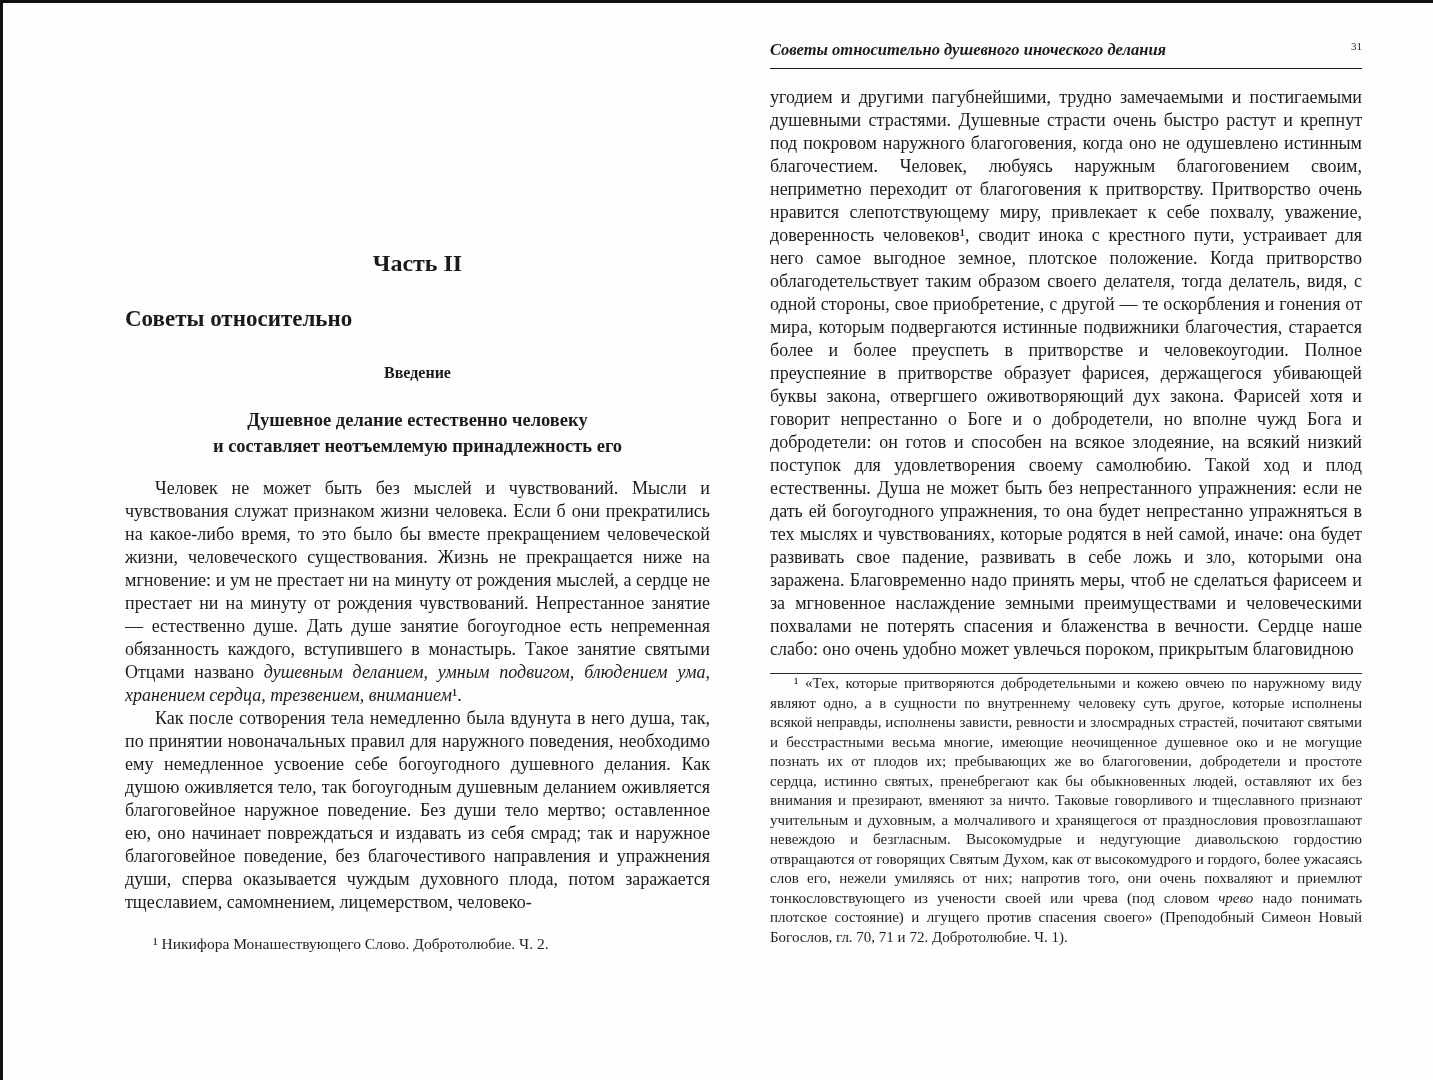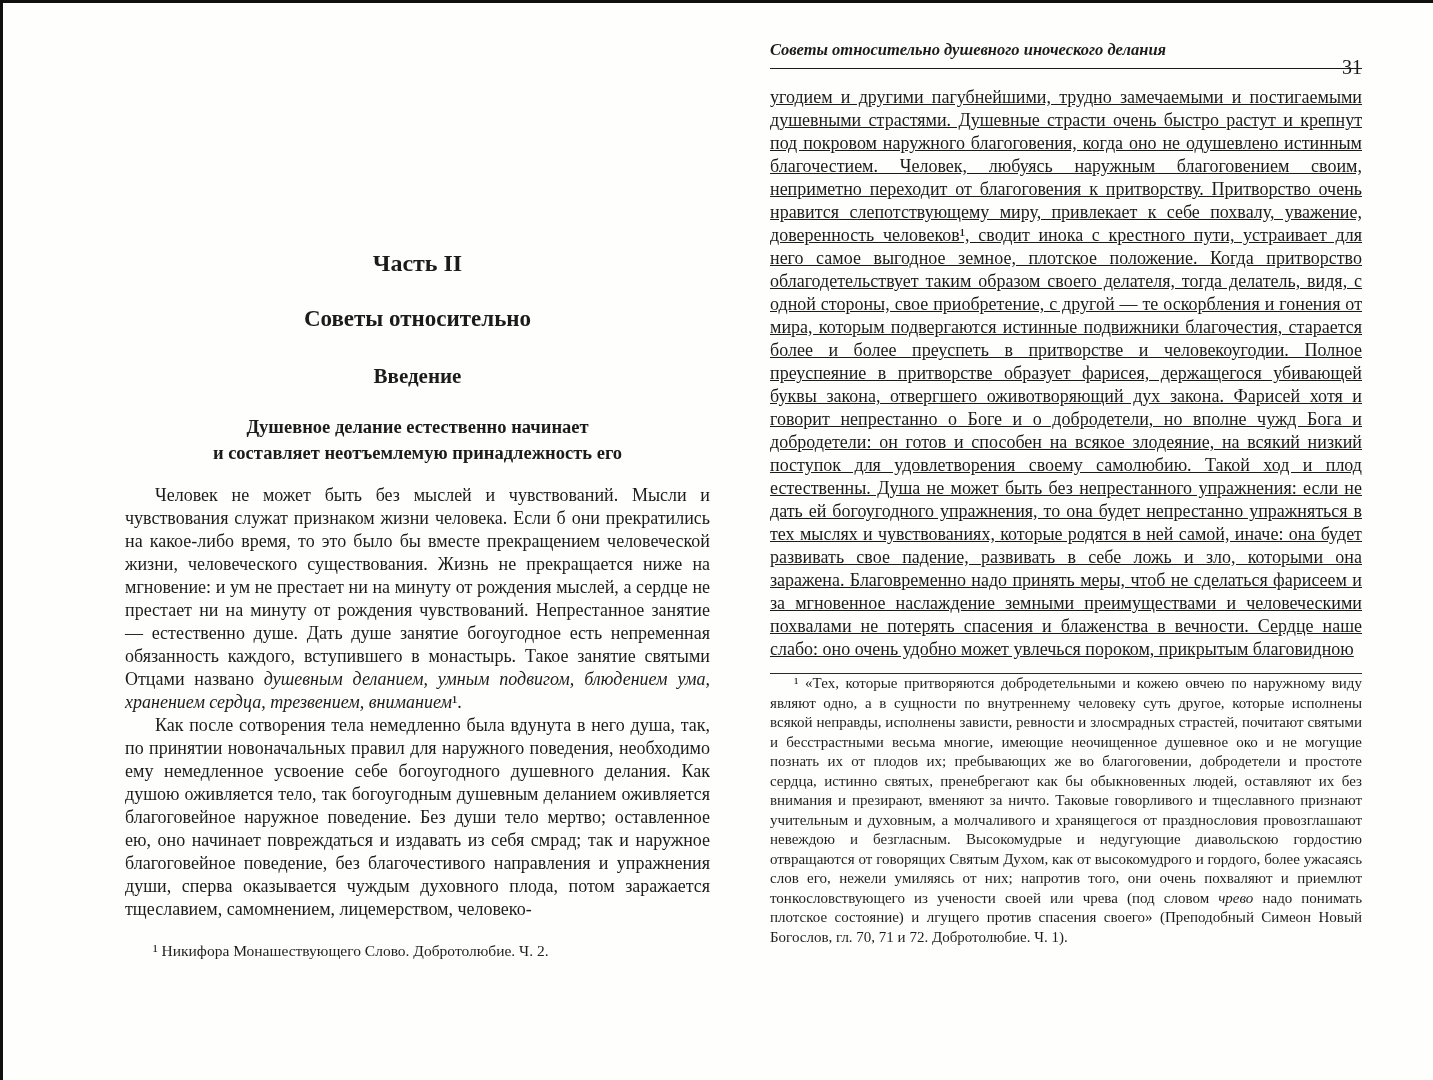--- a/index.html
+++ b/index.html
@@ -13,34 +13,34 @@
     overflow: hidden;
   }
   .edge-top  { position: absolute; top: 0; left: 0; width: 100%; height: 3px; background: #101010; }
   .edge-left { position: absolute; top: 0; left: 0; width: 3px; height: 100%; background: #101010; }
 
   .page { position: absolute; }
   .left-page  { left: 125px; top: 0;   width: 585px; }
   .right-page { left: 770px; top: 40px; width: 592px; }
 
   .part-heading { margin: 250px 0 0; text-align: center; font-weight: bold; font-size: 24px; }
-  .chapter-title { margin: 26px 0 0; text-align: center; font-weight: bold; font-size: 23px; line-height: 1.35; }
-  .intro-heading { margin: 30px 0 0; text-align: center; font-weight: bold; font-size: 21px; }
+  .chapter-title { margin: 26px 0 0; font-weight: bold; font-size: 23px; line-height: 1.35; }
+  .intro-heading { margin: 30px 0 0; text-align: center; font-weight: bold; font-size: 16px; }
   .subheading { margin: 26px 0 0; text-align: center; font-weight: bold; font-size: 18.5px; line-height: 1.4; }
 
   .body-text { margin-top: 17px; font-size: 18px; line-height: 23px; text-align: justify; }
   .body-para { margin: 0; text-indent: 30px; }
-  .no-indent { text-indent: 0; text-decoration: underline; }
+  .no-indent { text-indent: 0; }
 
   .footnote { font-size: 15px; line-height: 19.5px; text-align: justify; color: #1e1e1e; }
   .footnote-left { margin-top: 20px; text-indent: 28px; font-size: 15.5px; }
 
   .page-header { position: relative; height: 22px; }
   .header-title { font-weight: bold; font-style: italic; font-size: 16.5px; text-align: left; padding-right: 40px; }
-  .page-number { position: absolute; right: 0; top: 16px; font-size: 20px; font-weight: normal; font-style: normal; }
+  .page-number { position: absolute; right: 0; top: 0; font-size: 11px; font-weight: normal; font-style: normal; }
   .header-rule { height: 0; border-bottom: 1.5px solid #1c1c1c; margin-top: 6px; }
 
   .right-body { margin-top: 17px; }
   .footnote-rule { border-top: 1px solid #2a2a2a; margin-top: 12px; }
   .footnote-right { text-indent: 24px; }
 </style>
 </head>
 <body>
 
 <div class="edge-top"></div>
@@ -51,21 +51,21 @@
   <section class="page left-page">
     <h2 class="part-heading">Часть II</h2>
 
     <h1 class="chapter-title">
       <span>Советы относительно</span><br>
     </h1>
 
     <h3 class="intro-heading">Введение</h3>
 
     <h4 class="subheading">
-      <span>Душевное делание естественно начинает</span><br>
+      <span>Душевное делание естественно человеку</span><br>
       <span>и составляет неотъемлемую принадлежность его</span>
     </h4>
 
     <div class="body-text">
       <p class="body-para"><span>Человек не может быть без мыслей и чувствований. Мысли и чувствования служат признаком жизни человека. Если б они прекратились на какое-либо время, то это было бы вместе прекращением человеческой жизни, человеческого существования. Жизнь не прекращается ниже на мгновение: и ум не престает ни на минуту от рождения мыслей, а сердце не престает ни на минуту от рождения чувствований. Непрестанное занятие — естественно душе. Дать душе занятие богоугодное есть непременная обязанность каждого, вступившего в монастырь. Такое занятие святыми Отцами названо </span><span style="font-style: italic;">душевным деланием, умным подвигом, блюдением ума, хранением сердца, трезвением, вниманием</span><span>¹.</span></p>
       <p class="body-para">Как после сотворения тела немедленно была вдунута в него душа, так, по принятии новоначальных правил для наружного поведения, необходимо ему немедленное усвоение себе богоугодного душевного делания. Как душою оживляется тело, так богоугодным душевным деланием оживляется благоговейное наружное поведение. Без души тело мертво; оставленное ею, оно начинает повреждаться и издавать из себя смрад; так и наружное благоговейное поведение, без благочестивого направления и упражнения души, сперва оказывается чуждым духовного плода, потом заражается тщеславием, самомнением, лицемерством, человеко-</p>
     </div>
 
     <div class="footnote footnote-left">¹ Никифора Монашествующего Слово. Добротолюбие. Ч. 2.</div>
   </section>

